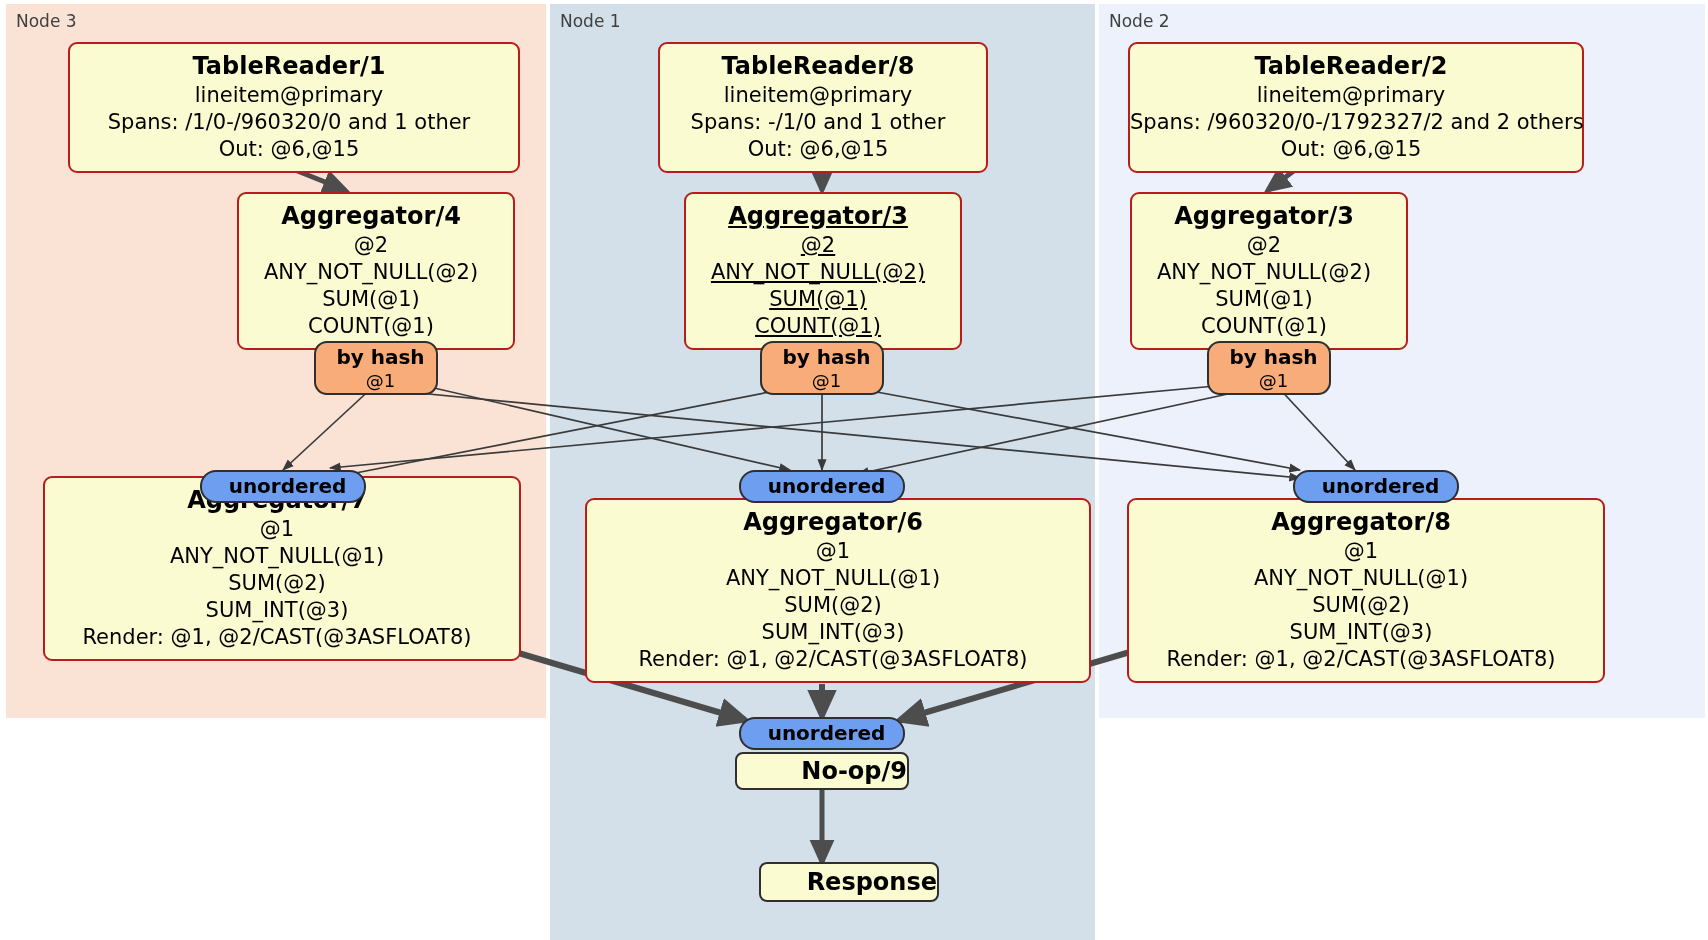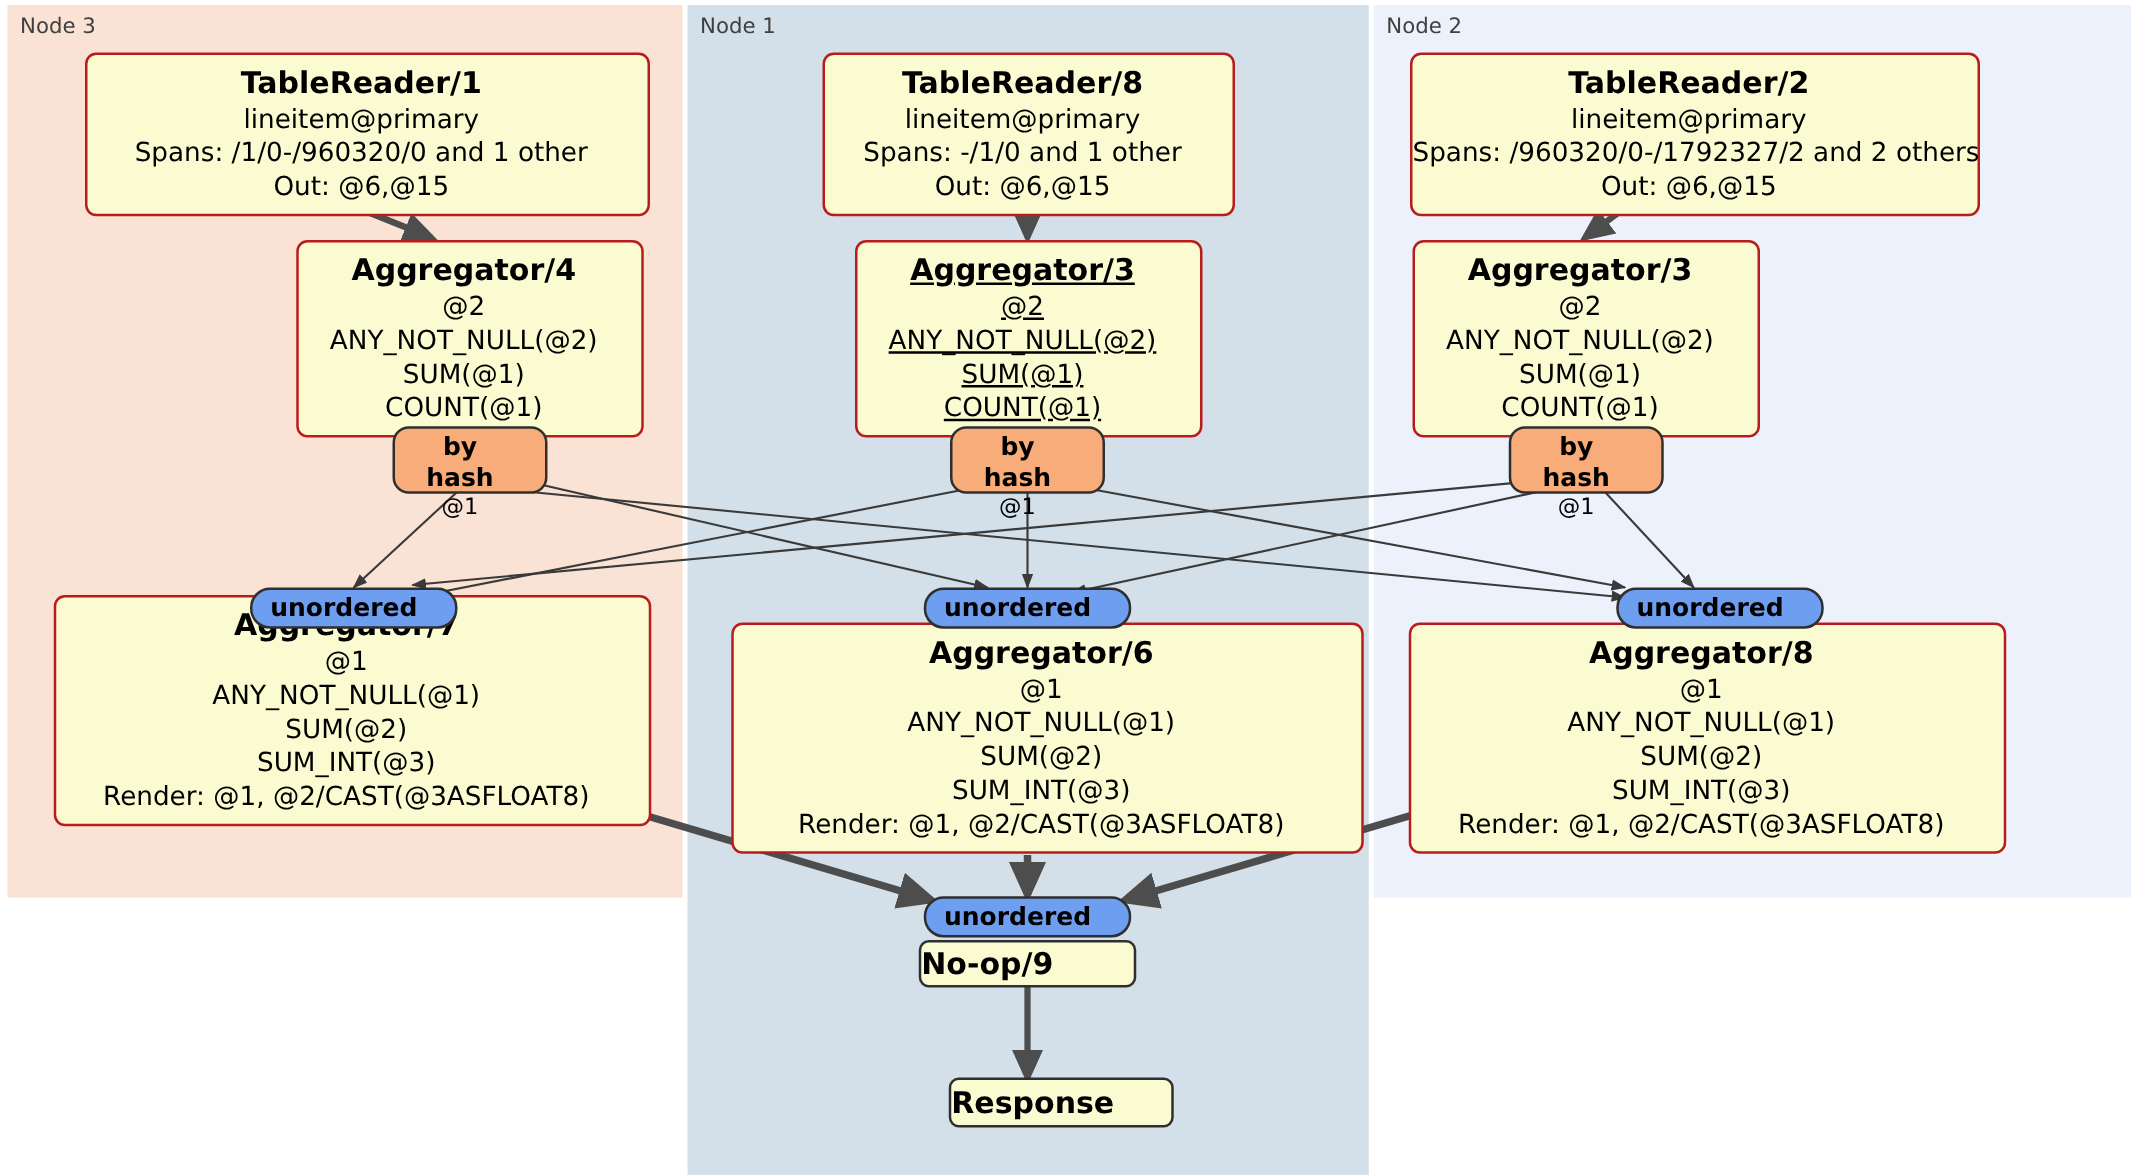--- a/index.html
+++ b/index.html
@@ -56,21 +56,21 @@
   .proc-line { display: block; }
 
   .badge {
     position: absolute;
     box-sizing: border-box;
     border: 2px solid #2f2f2f;
     border-radius: 14px;
     text-align: center;
     z-index: 9;
     color: #000;
-    padding: 2px 28px 3px 12px;
+    padding: 2px 3px 3px 12px;
     line-height: 25px;
   }
   .badge-hash {
     background: #f7ac79;
     border-radius: 13px;
   }
   .badge-unordered {
     background: #6e9ef0;
     border-radius: 16px;
   }
@@ -90,21 +90,21 @@
     background: #fbfbd2;
     border: 2px solid #2f2f2f;
     border-radius: 8px;
     text-align: center;
     font-weight: bold;
     font-size: 24px;
     color: #000;
     z-index: 6;
     display: flex;
     align-items: center;
-    justify-content: flex-start;
+    justify-content: flex-end;
   }
   svg.edges {
     position: absolute;
     left: 0; top: 0;
     width: 1708px;
     height: 940px;
     z-index: 3;
     pointer-events: none;
   }
 </style>

